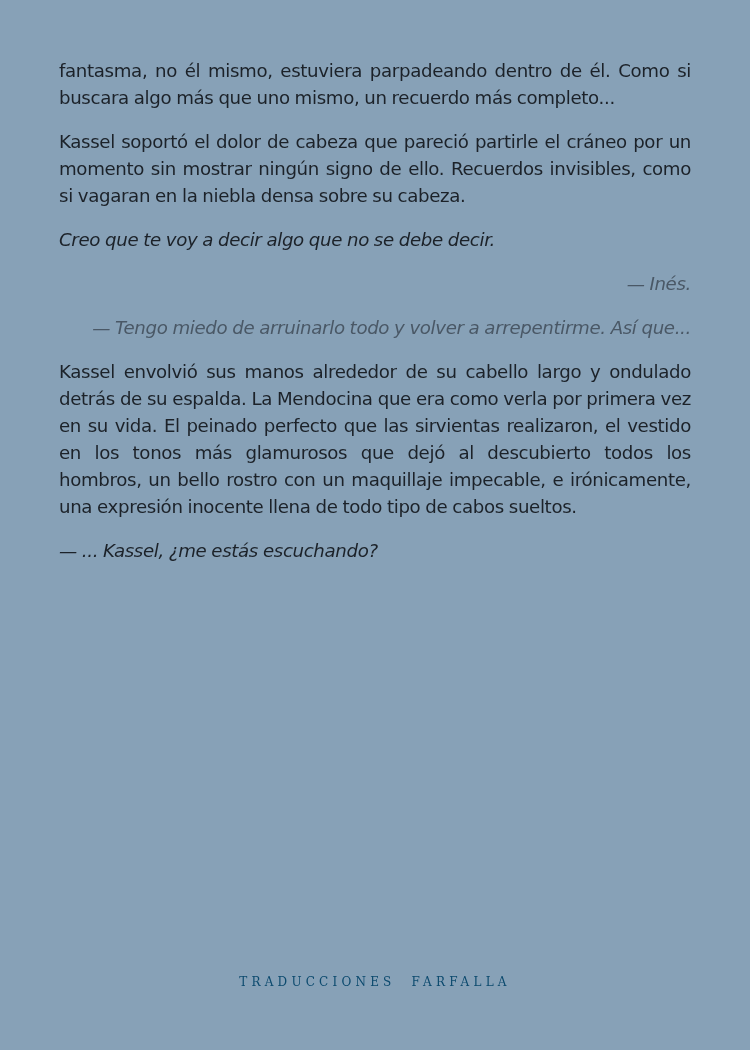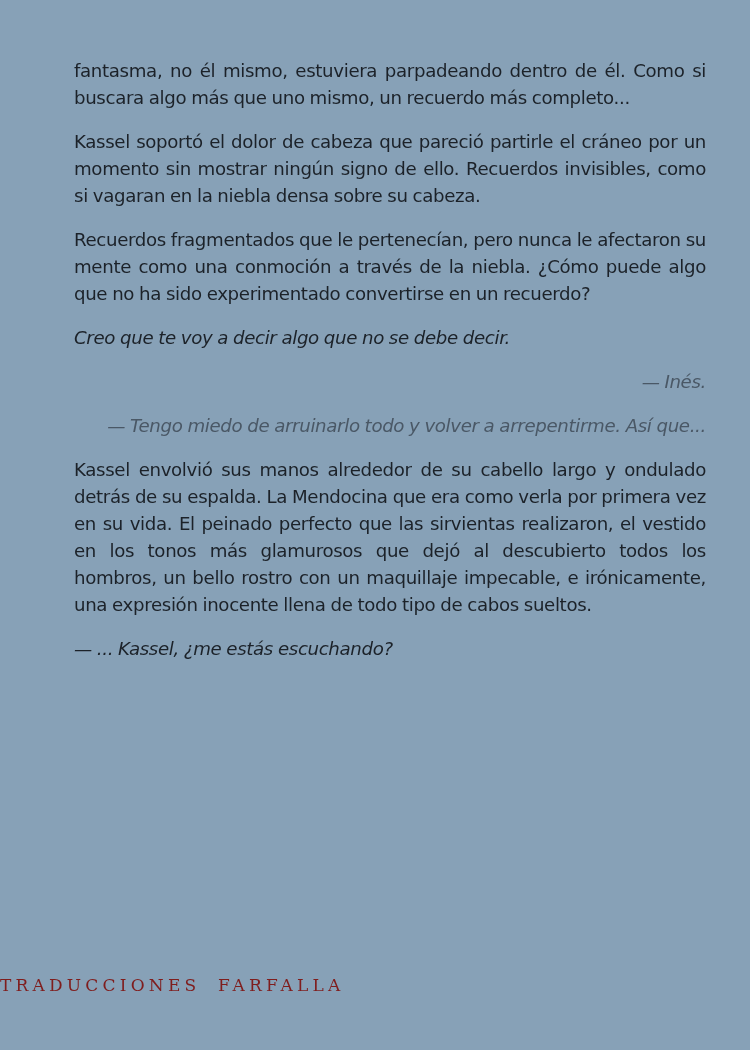--- a/index.html
+++ b/index.html
@@ -8,21 +8,21 @@
     }
     body {
       width: 750px;
       height: 1050px;
       background: #87a1b7;
       overflow: hidden;
       position: relative;
     }
     .page {
       position: absolute;
-      left: 74px;
+      left: 59px;
       top: 57px;
       width: 632px;
       font-family: "DejaVu Sans", sans-serif;
       font-size: 18.2px;
       line-height: 27px;
       color: #1c2229;
       letter-spacing: -0.35px;
       word-spacing: -0.5px;
     }
     .para {
@@ -36,35 +36,34 @@
     .para.italic {
       font-style: italic;
       color: #4a5866;
       text-align: right;
     }
     .footer {
       position: absolute;
       left: 0;
       right: 0;
       top: 975px;
-      text-align: left;
+      text-align: center;
       font-family: "DejaVu Serif", serif;
-      font-size: 17px;
+      font-size: 12px;
       letter-spacing: 4.2px;
       word-spacing: 8px;
-      color: #7f1d1d;
+      color: #0c4a6e;
     }
   </style>
 </head>
 <body>
 
 <div class="page">
   <p class="para">fantasma, no él mismo, estuviera parpadeando dentro de él. Como si buscara algo más que uno mismo, un recuerdo más completo...</p>
   <p class="para">Kassel soportó el dolor de cabeza que pareció partirle el cráneo por un momento sin mostrar ningún signo de ello. Recuerdos invisibles, como si vagaran en la niebla densa sobre su cabeza.</p>
-  <p class="para">Recuerdos fragmentados que le pertenecían, pero nunca le afectaron su mente como una conmoción a través de la niebla. ¿Cómo puede algo que no ha sido experimentado convertirse en un recuerdo?</p>
   <p class="para left">Creo que te voy a decir algo que no se debe decir.</p>
   <p class="para italic left">— Inés.</p>
   <p class="para italic">— Tengo miedo de arruinarlo todo y volver a arrepentirme. Así que...</p>
   <p class="para">Kassel envolvió sus manos alrededor de su cabello largo y ondulado detrás de su espalda. La Mendocina que era como verla por primera vez en su vida. El peinado perfecto que las sirvientas realizaron, el vestido en los tonos más glamurosos que dejó al descubierto todos los hombros, un bello rostro con un maquillaje impecable, e irónicamente, una expresión inocente llena de todo tipo de cabos sueltos.</p>
   <p class="para left">— ... Kassel, ¿me estás escuchando?</p>
 </div>
 
 <div class="footer">TRADUCCIONES FARFALLA</div>
 
 </body></html>

